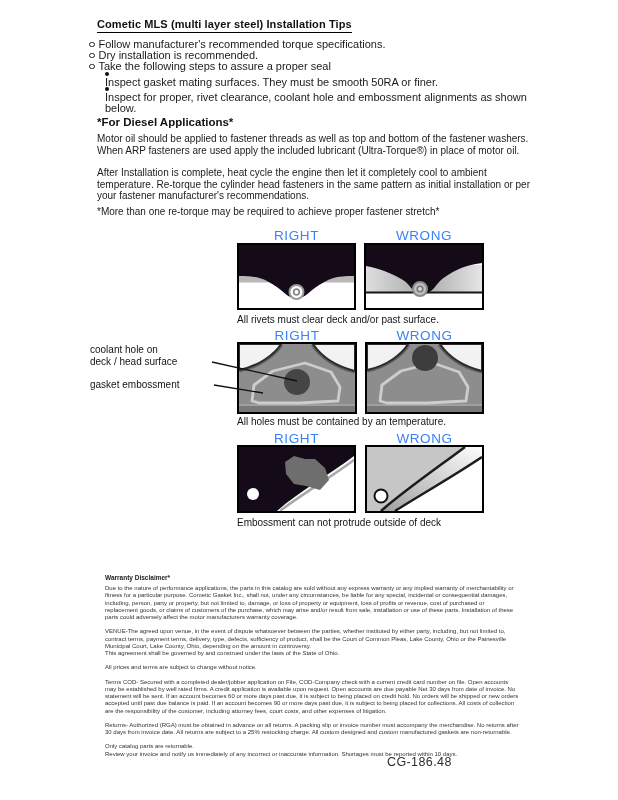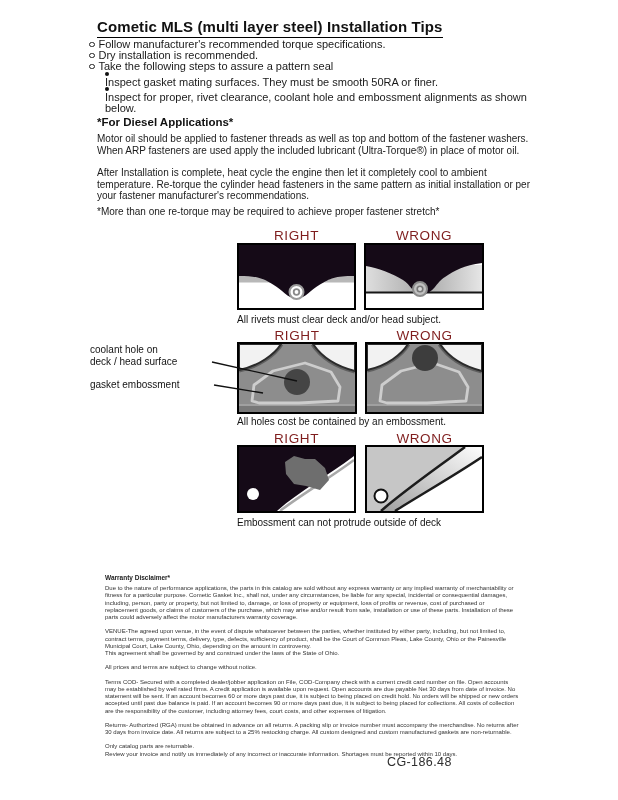--- a/index.html
+++ b/index.html
@@ -2,32 +2,32 @@
 <html><head>
 <meta charset="utf-8">
 <style>
   html,body{margin:0;padding:0;background:#ffffff;}
   .page{
     position:relative;width:618px;height:800px;margin:0 auto;background:#ffffff;
     font-family:"Liberation Sans", sans-serif;color:#1a1a1a;overflow:hidden;
   }
   .abs{position:absolute;}
   .doc-title{
-    left:97px;top:18px;font-size:15px;font-weight:bold;color:#111;
+    left:97px;top:18px;font-size:11px;font-weight:bold;color:#111;
     border-bottom:1.6px solid #000;padding-bottom:2px;letter-spacing:.1px;
   }
   .bullets{left:89px;top:39px;width:460px;font-size:11px;line-height:11.2px;}
   .b-row{display:flex;align-items:baseline;}
   .b-row.sub{margin-left:16px;flex-direction:column;}
   .ob{flex:0 0 auto;width:3.5px;height:3.5px;border:1px solid #222;border-radius:50%;margin-right:4px;position:relative;top:-1px;}
   .fb{flex:0 0 auto;width:4px;height:4px;background:#111;border-radius:50%;margin-right:4px;position:relative;top:-1px;}
   .sec-head{left:97px;top:116px;font-size:11.5px;font-weight:bold;color:#111;}
   .para{left:97px;width:447px;font-size:10px;line-height:11.6px;color:#1b1b1b;}
   .p1{top:133px;} .p2{top:167px;} .p3{top:206px;}
-  .rw-label{font-size:13.5px;letter-spacing:.6px;color:#7f1d1d;text-align:center;font-weight:500;}
+  .rw-label{font-size:13.5px;letter-spacing:.6px;color:#3b82f6;text-align:center;font-weight:500;}
   .dbox{border:2px solid #000;background:#fff;}
   .dbox svg{display:block;}
   .caption{font-size:10px;line-height:11.5px;color:#141414;}
   .side-label{font-size:10px;line-height:11.5px;color:#141414;}
   .leader{pointer-events:none;z-index:6;}
   .disc-head{left:105px;top:574px;font-size:6.5px;font-weight:bold;color:#222;}
   .disc{left:105px;top:585px;width:414px;}
   .disc-p{font-size:6px;line-height:7.25px;color:#333;margin:0 0 7px 0;white-space:pre-line;}
   .footer-code{left:387px;top:755px;font-size:12.5px;letter-spacing:.4px;color:#2e2e2e;}
 </style>
@@ -42,21 +42,21 @@
     <div class="b-row">
       <span class="ob"></span>
       <span>Follow manufacturer's recommended torque specifications.</span>
     </div>
     <div class="b-row">
       <span class="ob"></span>
       <span>Dry installation is recommended.</span>
     </div>
     <div class="b-row">
       <span class="ob"></span>
-      <span>Take the following steps to assure a pattern seal</span>
+      <span>Take the following steps to assure a proper seal</span>
     </div>
     <div class="b-row sub">
       <span class="fb"></span>
       <span>Inspect gasket mating surfaces.  They must be smooth 50RA or finer.</span>
     </div>
     <div class="b-row sub">
       <span class="fb"></span>
       <span>Inspect for proper, rivet clearance, coolant hole and embossment alignments as shown below.</span>
     </div>
   </div>
@@ -91,21 +91,21 @@
       <rect width="116" height="63" fill="#ffffff"></rect>
       <rect x="0" y="20" width="116" height="27" fill="url(#gw1)"></rect>
       <rect x="0" y="48.5" width="116" height="14.5" fill="#ffffff"></rect>
       <line x1="0" y1="47.5" x2="116" y2="47.5" stroke="#161616" stroke-width="2"></line>
       <path d="M0,0 H116 V18 C98,20 88,26 79,32 C70,37 68,49 56,49 C47,49 45,40 37,35 C27,29 13,23 0,21 Z" fill="#150a17"></path>
       <circle cx="54" cy="44" r="7" fill="#c0c0c0" stroke="#8a8a8a" stroke-width="2"></circle>
       <circle cx="54" cy="44" r="2.8" fill="#d8d8d8" stroke="#777777" stroke-width="1.6"></circle>
     </svg>
   </div>
 
-  <div class="abs caption" style="left:237px;top:314px;width:280px;">All rivets must clear deck and/or head subject.</div>
+  <div class="abs caption" style="left:237px;top:314px;width:280px;">All rivets must clear deck and/or past surface.</div>
 
   <div class="abs rw-label" style="left:237px;top:328px;width:120px;">RIGHT</div>
   <div class="abs rw-label" style="left:365px;top:328px;width:119px;">WRONG</div>
 
   <div class="abs side-label" style="left:90px;top:344px;width:120px;">
     <div>coolant hole on</div>
     <div>deck / head surface</div>
   </div>
   <div class="abs side-label" style="left:90px;top:379px;width:120px;">gasket embossment</div>
 
@@ -135,21 +135,21 @@
       <polygon points="13,57 15,41 34,27 66,19 92,28 101,43 99,57 60,59 20,59" fill="none" stroke="#cdcdcd" stroke-width="2.8" stroke-linejoin="round"></polygon>
       <circle cx="58" cy="14" r="13" fill="#3d3d3d"></circle>
     </svg>
   </div>
 
   <svg class="abs leader" style="left:120px;top:340px;" width="190" height="60" viewBox="0 0 190 60">
     <line x1="92" y1="22" x2="177" y2="41" stroke="#111111" stroke-width="1.3"></line>
     <line x1="94" y1="45" x2="143" y2="53" stroke="#111111" stroke-width="1.3"></line>
   </svg>
 
-  <div class="abs caption" style="left:237px;top:416px;width:280px;">All holes cost be contained by an embossment.</div>
+  <div class="abs caption" style="left:237px;top:416px;width:280px;">All holes must be contained by an temperature.</div>
 
   <div class="abs rw-label" style="left:237px;top:431px;width:119px;">RIGHT</div>
   <div class="abs rw-label" style="left:365px;top:431px;width:119px;">WRONG</div>
 
   <div class="abs dbox" style="left:237px;top:445px;width:115px;height:64px;">
     <svg width="115" height="64" viewBox="0 0 115 64">
       <rect width="115" height="64" fill="#ffffff"></rect>
       <path d="M0,0 H115 V9 C90,28 58,46 38,64 H0 Z" fill="#150a17"></path>
       <path d="M115,13 C91,31 60,49 41,64" fill="none" stroke="#a8a8a8" stroke-width="2.5"></path>
       <polygon points="46,15 55,9 66,12 76,12 86,21 90,33 81,43 67,39 55,37 47,27" fill="#6e6e6e"></polygon>

